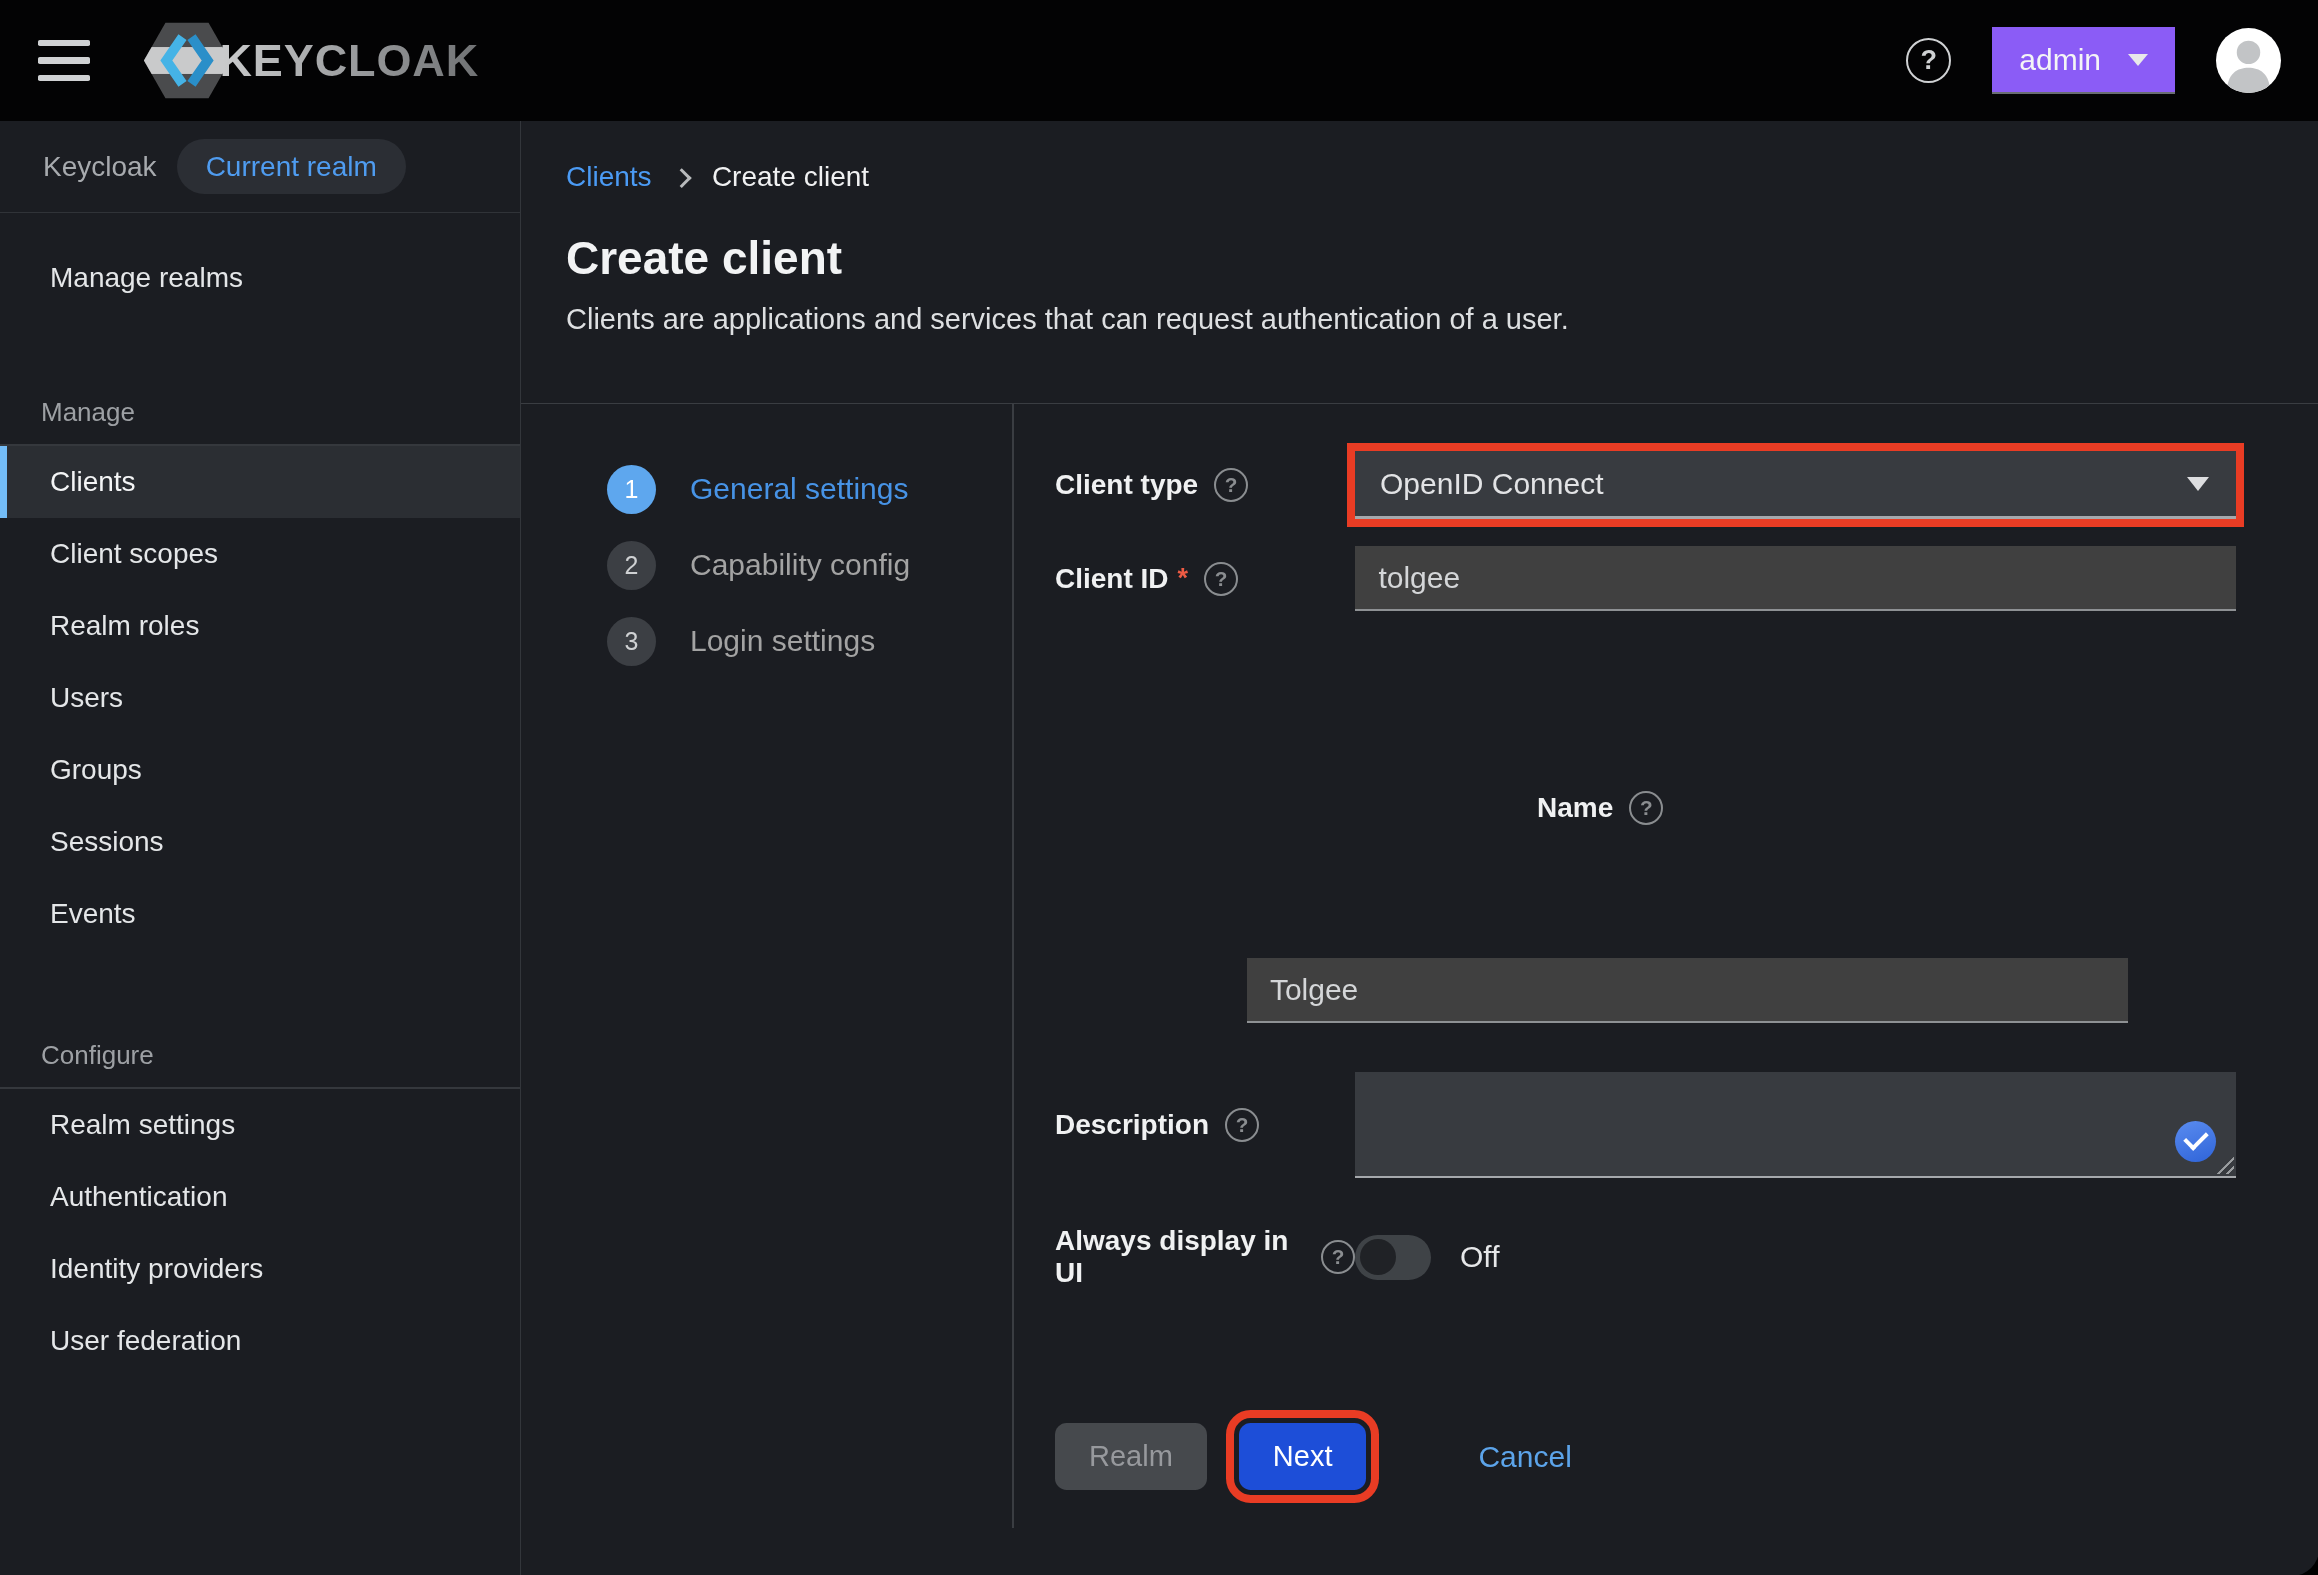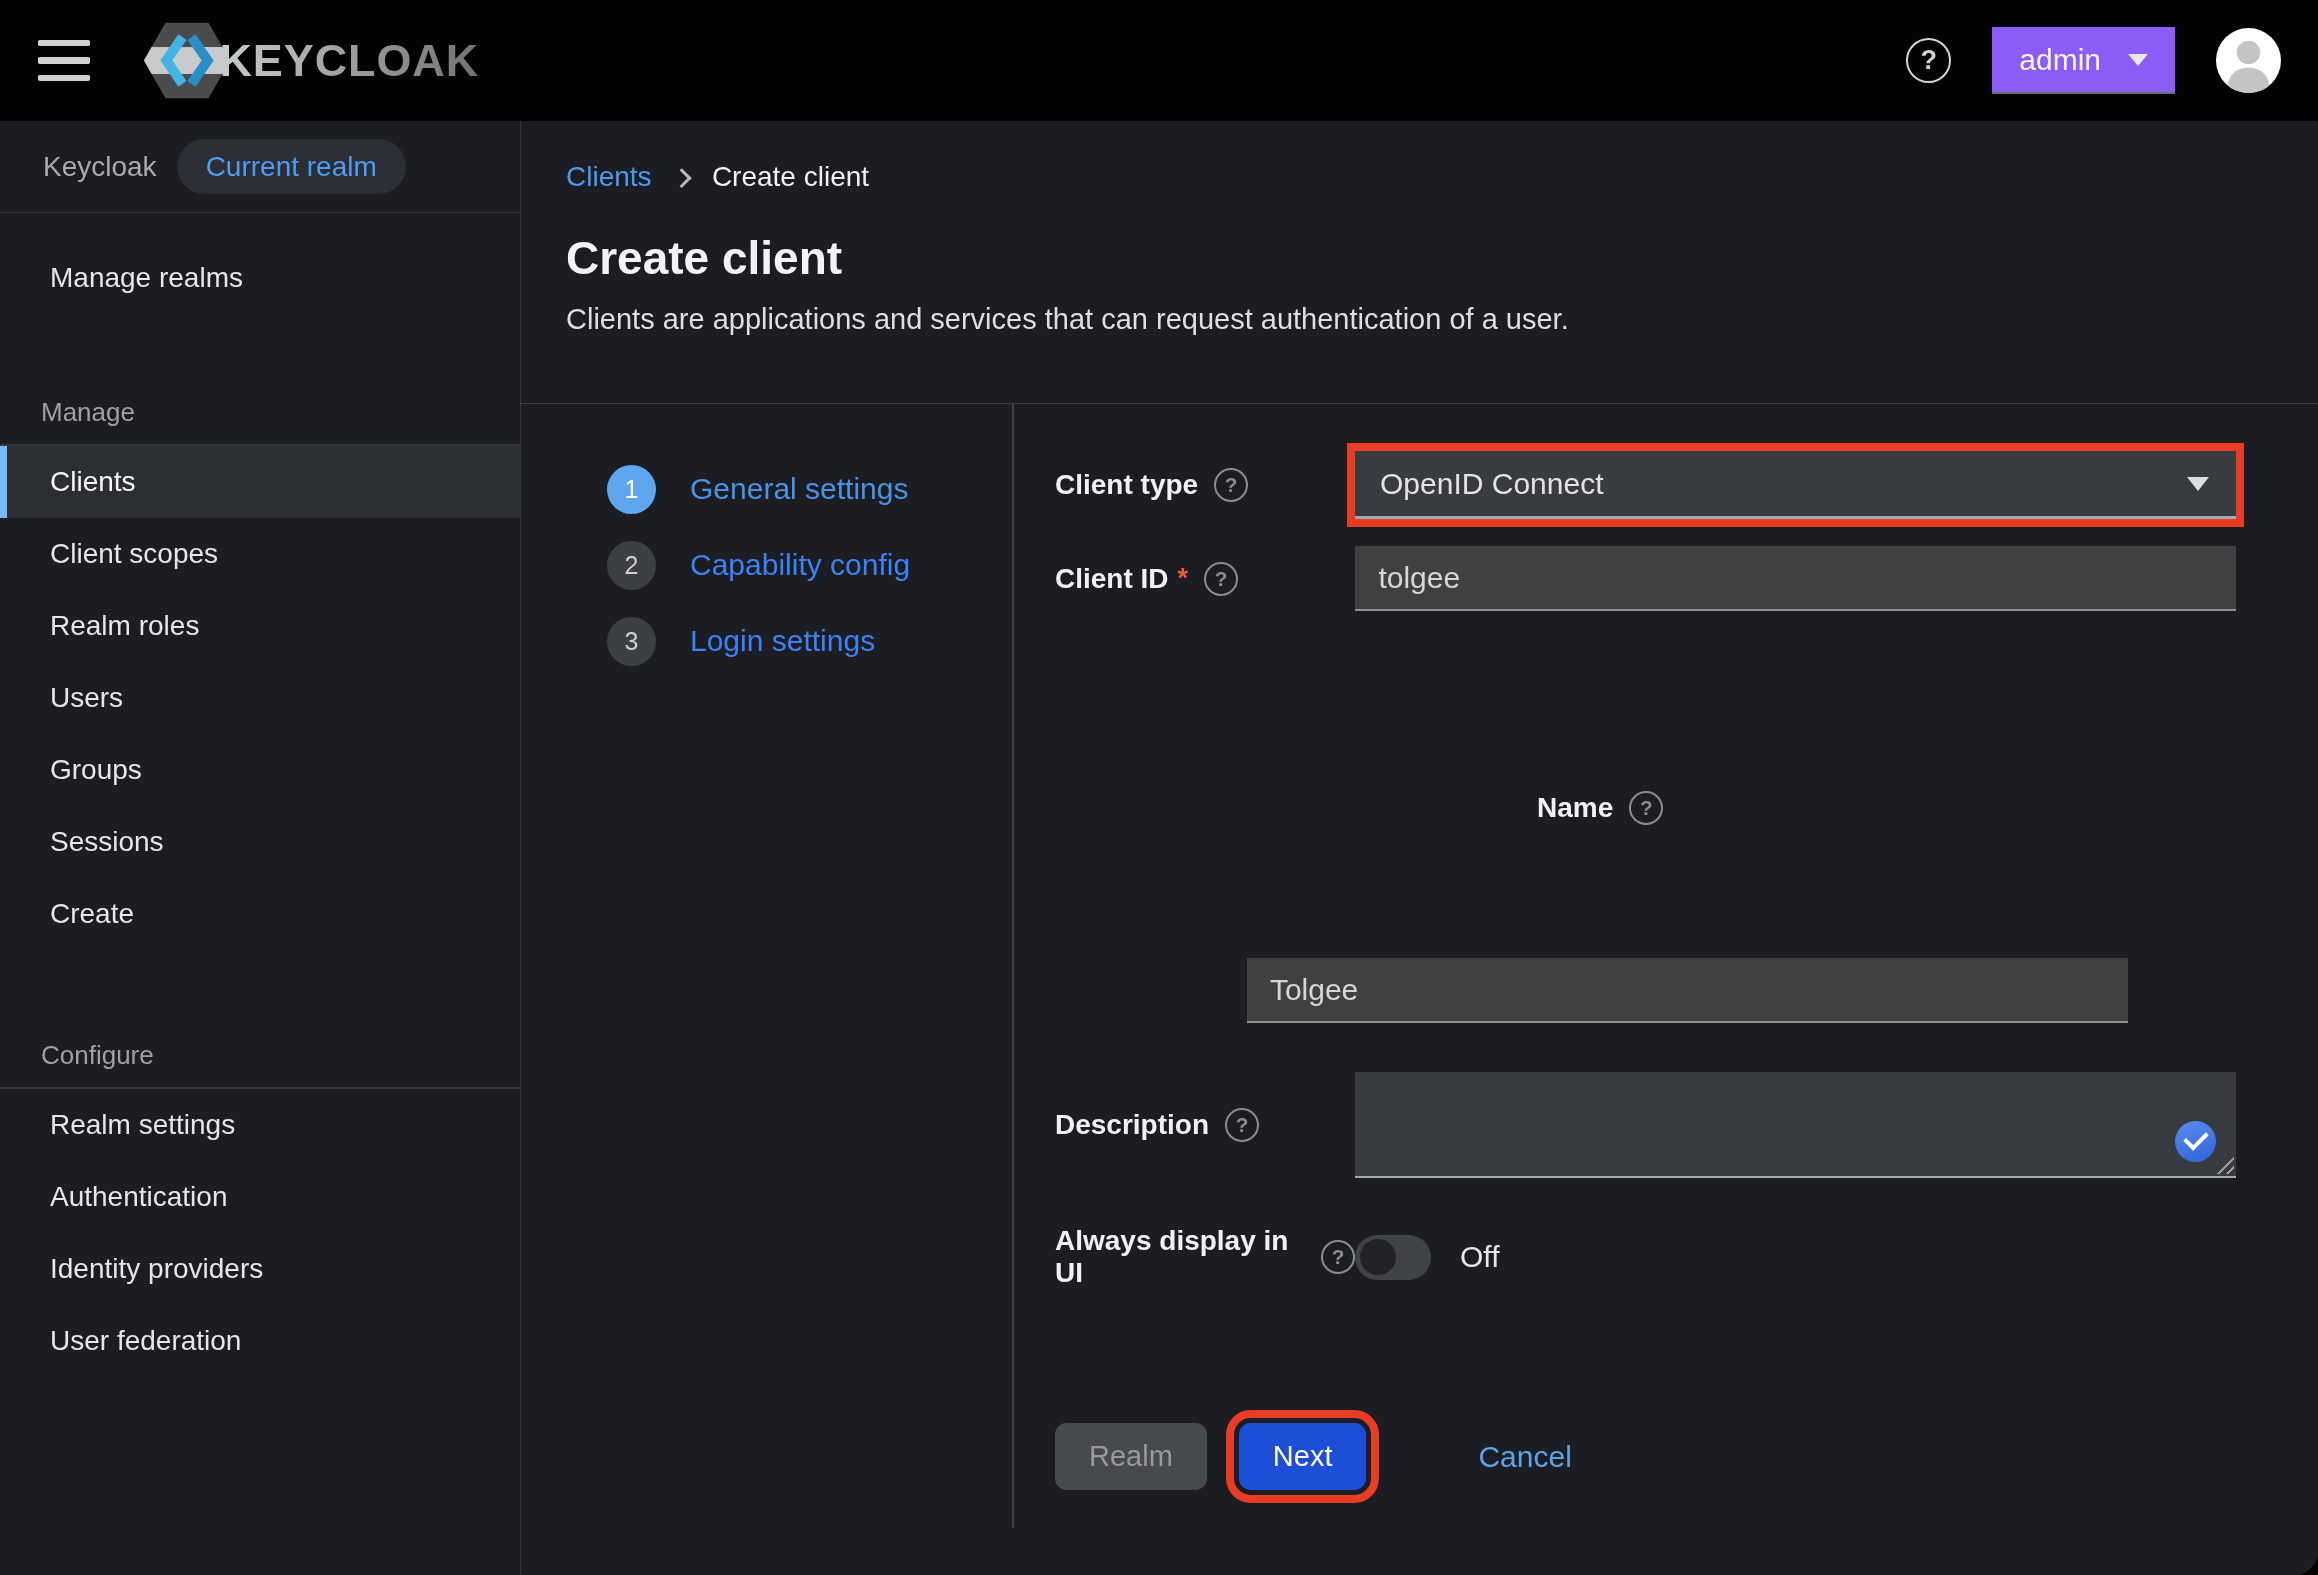--- a/index.html
+++ b/index.html
@@ -50,21 +50,21 @@
   .page-title { margin-top:38px; font-size:46px; font-weight:bold; color:#f2f3f4; }
   .page-subtitle { margin-top:18px; font-size:29px; color:#dddfe1; }
 
   
   .wizard { flex:1; display:flex; position:relative; }
   .wizard::before { content:''; position:absolute; left:491px; top:0; width:1.8px; height:1124px; background:#3a3d42; }
   .steps { width:491px; flex:0 0 491px; padding-top:47px; }
   .step { display:flex; align-items:center; gap:34px; padding-left:86px; height:76px; cursor:pointer; }
   .step-circle { width:49px; height:49px; border-radius:50%; background:#3c3f44; color:#cfd1d3; font-size:25px;
                  display:flex; align-items:center; justify-content:center; flex:0 0 49px; }
-  .step-label { font-size:30px; color:#3b82f6; }
+  .step-label { font-size:30px; color:#a3a3a3; }
   .step.active .step-circle { background:#5ea7ee; color:#fff; }
   .step.active .step-label { color:#4793e6; }
 
   .form-panel { flex:1; padding:47px 0 0 43px; position:relative; }
   .form-row { display:flex; align-items:center; }
   .form-label { width:300px; flex:0 0 300px; display:flex; align-items:center; font-size:28px; font-weight:bold; color:#f0f1f2; }
   .required { color:#ee5b44; margin-left:9px; font-size:27px; }
   .help-q { width:34px; height:34px; border:2.7px solid #8a8d90; border-radius:50%; color:#8a8d90; font-size:20.7px; font-weight:bold;
             display:flex; align-items:center; justify-content:center; margin-left:16px; flex:0 0 34px; cursor:pointer; }
   .control { width:881px; }
@@ -151,21 +151,21 @@
       <div class="side-item manage-realms">Manage realms</div>
 
       <div class="group-label">Manage</div>
       <div class="side-sep"></div>
       <div class="side-item selected">Clients</div>
       <div class="side-item">Client scopes</div>
       <div class="side-item">Realm roles</div>
       <div class="side-item">Users</div>
       <div class="side-item">Groups</div>
       <div class="side-item">Sessions</div>
-      <div class="side-item">Create</div>
+      <div class="side-item">Events</div>
 
       <div class="group-label configure">Configure</div>
       <div class="side-sep"></div>
       <div class="side-item">Realm settings</div>
       <div class="side-item">Authentication</div>
       <div class="side-item">Identity providers</div>
       <div class="side-item">User federation</div>
     </nav>
 
     <main class="main">

